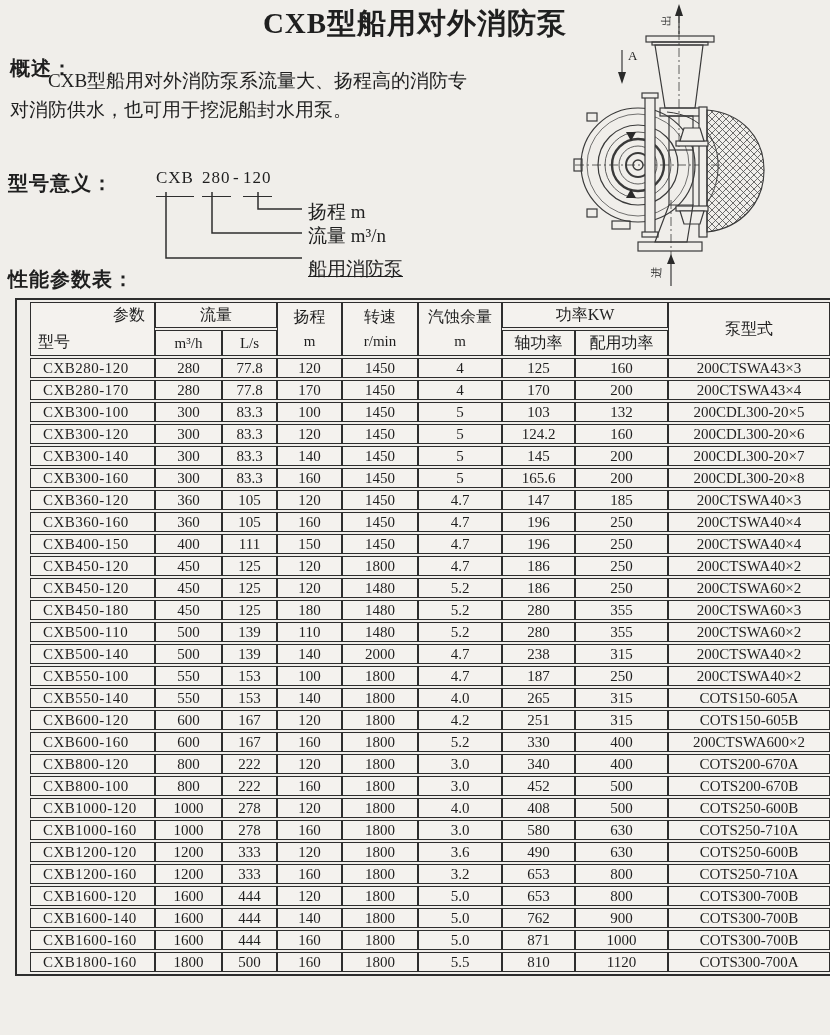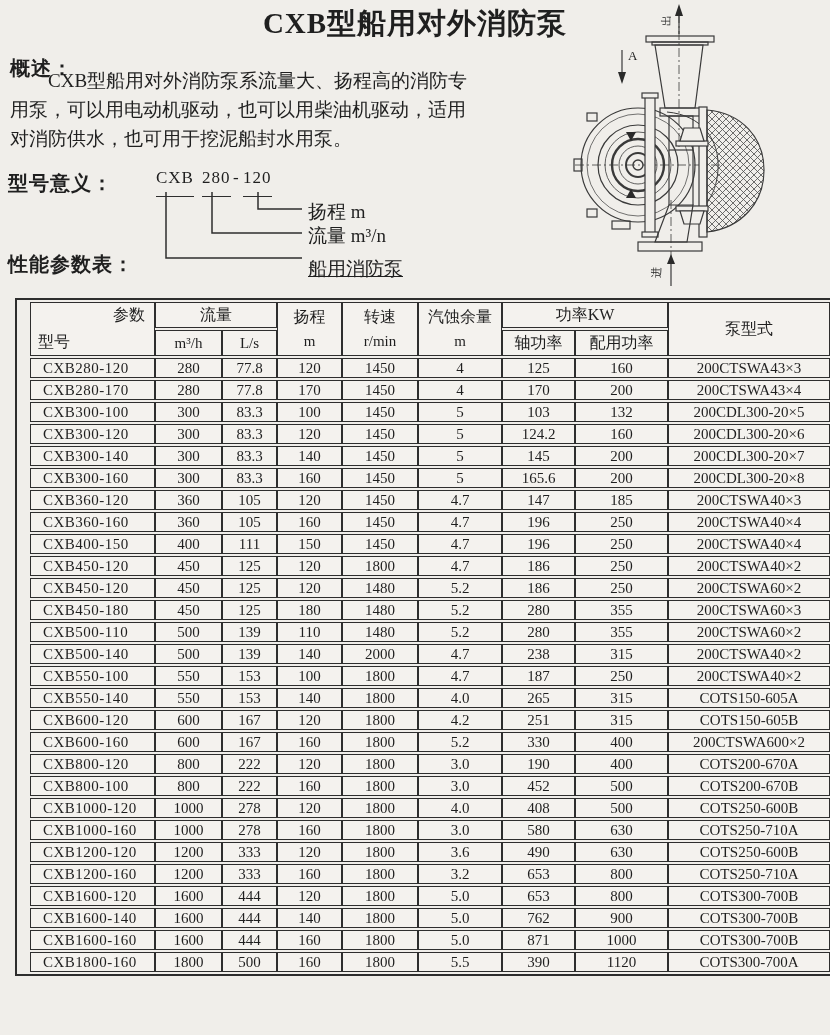--- a/index.html
+++ b/index.html
@@ -20,21 +20,21 @@
   .model-heading { position:absolute; left:8px; top:170px; }
   .model-diagram { position:absolute; left:150px; top:168px; width:345px; height:110px; }
   .mm-lines { position:absolute; left:0; top:0; width:345px; height:110px; }
   .mm-code { position:absolute; top:0; font-size:17px; letter-spacing:1px;
              border-bottom:1.5px solid #2e2e2e; padding-bottom:8px; }
   .mm-cxb { left:6px; }  .mm-280 { left:52px; } .mm-120 { left:93px; }
   .mm-dash { position:absolute; top:0; left:83px; font-size:17px; }
   .mm-label { position:absolute; left:158px; font-size:19px; white-space:nowrap; }
   .mm-l1 { top:31px; } .mm-l2 { top:55px; } .mm-l3 { top:88px;text-decoration:underline; }
   .pump-drawing { position:absolute; left:572px; top:0; }
-  .table-heading { position:absolute; left:8px; top:251px; }
+  .table-heading { position:absolute; left:8px; top:266px; }
   table.perf {
     position:absolute; left:15px; top:298px; width:800px;
     border-collapse:separate; border-spacing:0 2px;
     border:2px solid #2e2e2e; table-layout:fixed;padding-left:13px;
   }
   table.perf th, table.perf td {
     border:1px solid #2e2e2e; background:#f4f2ee;
     text-align:center; vertical-align:middle;
     font-weight:normal; overflow:hidden; white-space:nowrap;
   }
@@ -55,21 +55,20 @@
 </head>
 <body>
 
 <div class="page">
 
   <div class="page-title">CXB型船用对外消防泵</div>
 
   <div class="sec-heading overview-heading">概述：</div>
   <div class="overview-para">
     <div class="para-line indent">CXB型船用对外消防泵系流量大、扬程高的消防专</div>
-    <div class="para-line">用泵，可以用电动机驱动，也可以用柴油机驱动，适用</div>
     <div class="para-line">对消防供水，也可用于挖泥船封水用泵。</div>
   </div>
 
   <div class="sec-heading model-heading">型号意义：</div>
 
   <div class="model-diagram">
     <svg class="mm-lines" viewBox="0 0 345 110">
       <g stroke="#2e2e2e" stroke-width="1.5" fill="none">
         <polyline points="108,24 108,41 152,41"></polyline>
         <polyline points="62,24 62,65 152,65"></polyline>
@@ -393,21 +392,21 @@
           <td class="cell-rated-power">400</td>
           <td class="cell-pump-type">200CTSWA600×2</td>
         </tr>
         <tr>
           <td class="cell-model">CXB800-120</td>
           <td class="cell-flow-m3h">800</td>
           <td class="cell-flow-ls">222</td>
           <td class="cell-head">120</td>
           <td class="cell-speed">1800</td>
           <td class="cell-npsh">3.0</td>
-          <td class="cell-shaft-power">190</td>
+          <td class="cell-shaft-power">340</td>
           <td class="cell-rated-power">400</td>
           <td class="cell-pump-type">COTS200-670A</td>
         </tr>
         <tr>
           <td class="cell-model">CXB800-100</td>
           <td class="cell-flow-m3h">800</td>
           <td class="cell-flow-ls">222</td>
           <td class="cell-head">160</td>
           <td class="cell-speed">1800</td>
           <td class="cell-npsh">3.0</td>
@@ -492,20 +491,20 @@
           <td class="cell-rated-power">1000</td>
           <td class="cell-pump-type">COTS300-700B</td>
         </tr>
         <tr>
           <td class="cell-model">CXB1800-160</td>
           <td class="cell-flow-m3h">1800</td>
           <td class="cell-flow-ls">500</td>
           <td class="cell-head">160</td>
           <td class="cell-speed">1800</td>
           <td class="cell-npsh">5.5</td>
-          <td class="cell-shaft-power">390</td>
+          <td class="cell-shaft-power">810</td>
           <td class="cell-rated-power">1120</td>
           <td class="cell-pump-type">COTS300-700A</td>
         </tr>
       </tbody>
   </table>
 
 </div>
 
 </body></html>

